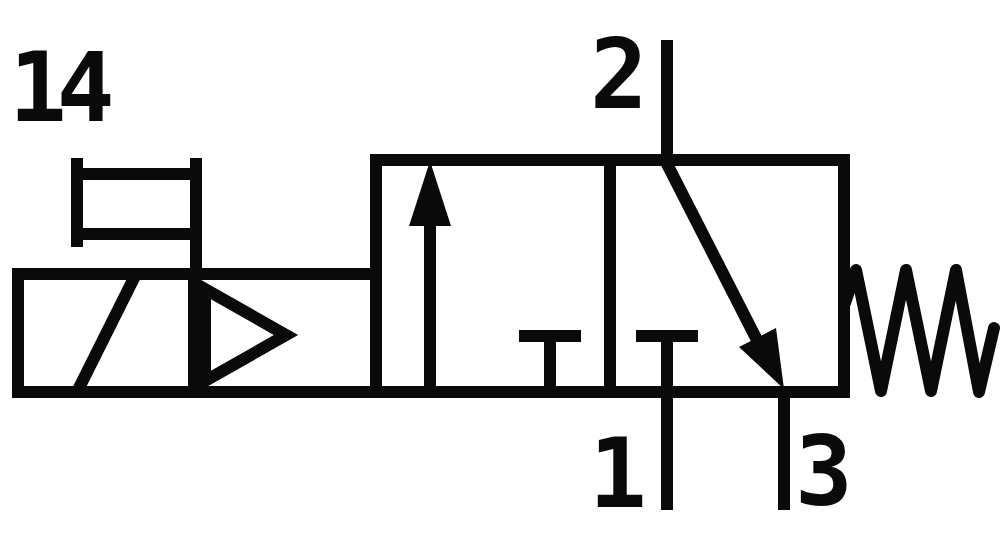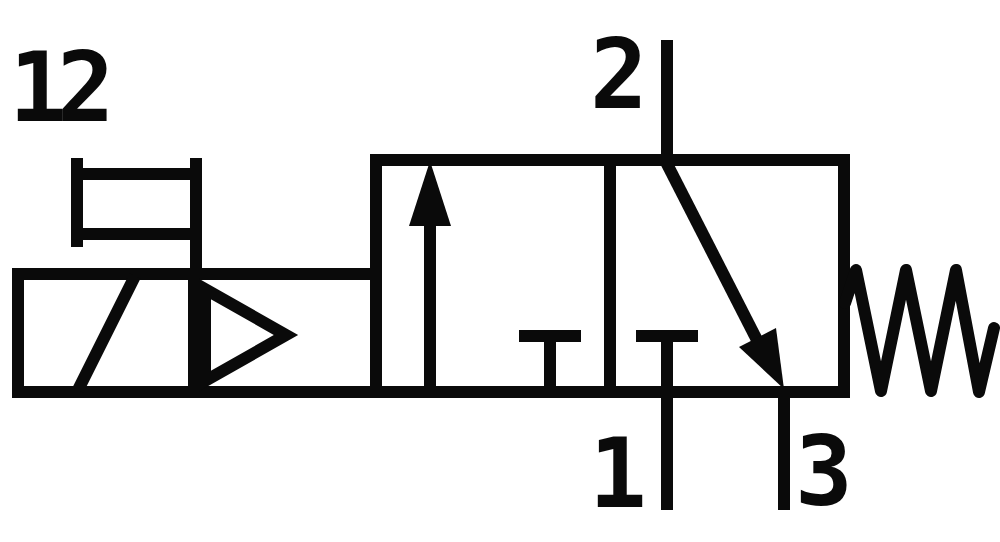--- a/index.html
+++ b/index.html
@@ -107,18 +107,18 @@
       <polygon class="solid" points="784,389 739,347 776,328"></polygon>
     </g>
 
     <line class="st" x1="667" y1="40" x2="667" y2="166"></line>
     <line class="st" x1="667" y1="336" x2="667" y2="510"></line>
     <line class="st" x1="784" y1="392" x2="784" y2="510"></line>
 
     <polyline class="spring" points="845,303 856,270 881,391 906,270 931,391 956,270 979,392 994,328"></polyline>
   </svg>
 
-  <div class="port-label lbl-12">12</div>
+  <div class="port-label lbl-12">14</div>
   <div class="port-label lbl-2">2</div>
   <div class="port-label lbl-1">1</div>
   <div class="port-label lbl-3">3</div>
 
 </div>
 
 </body></html>

